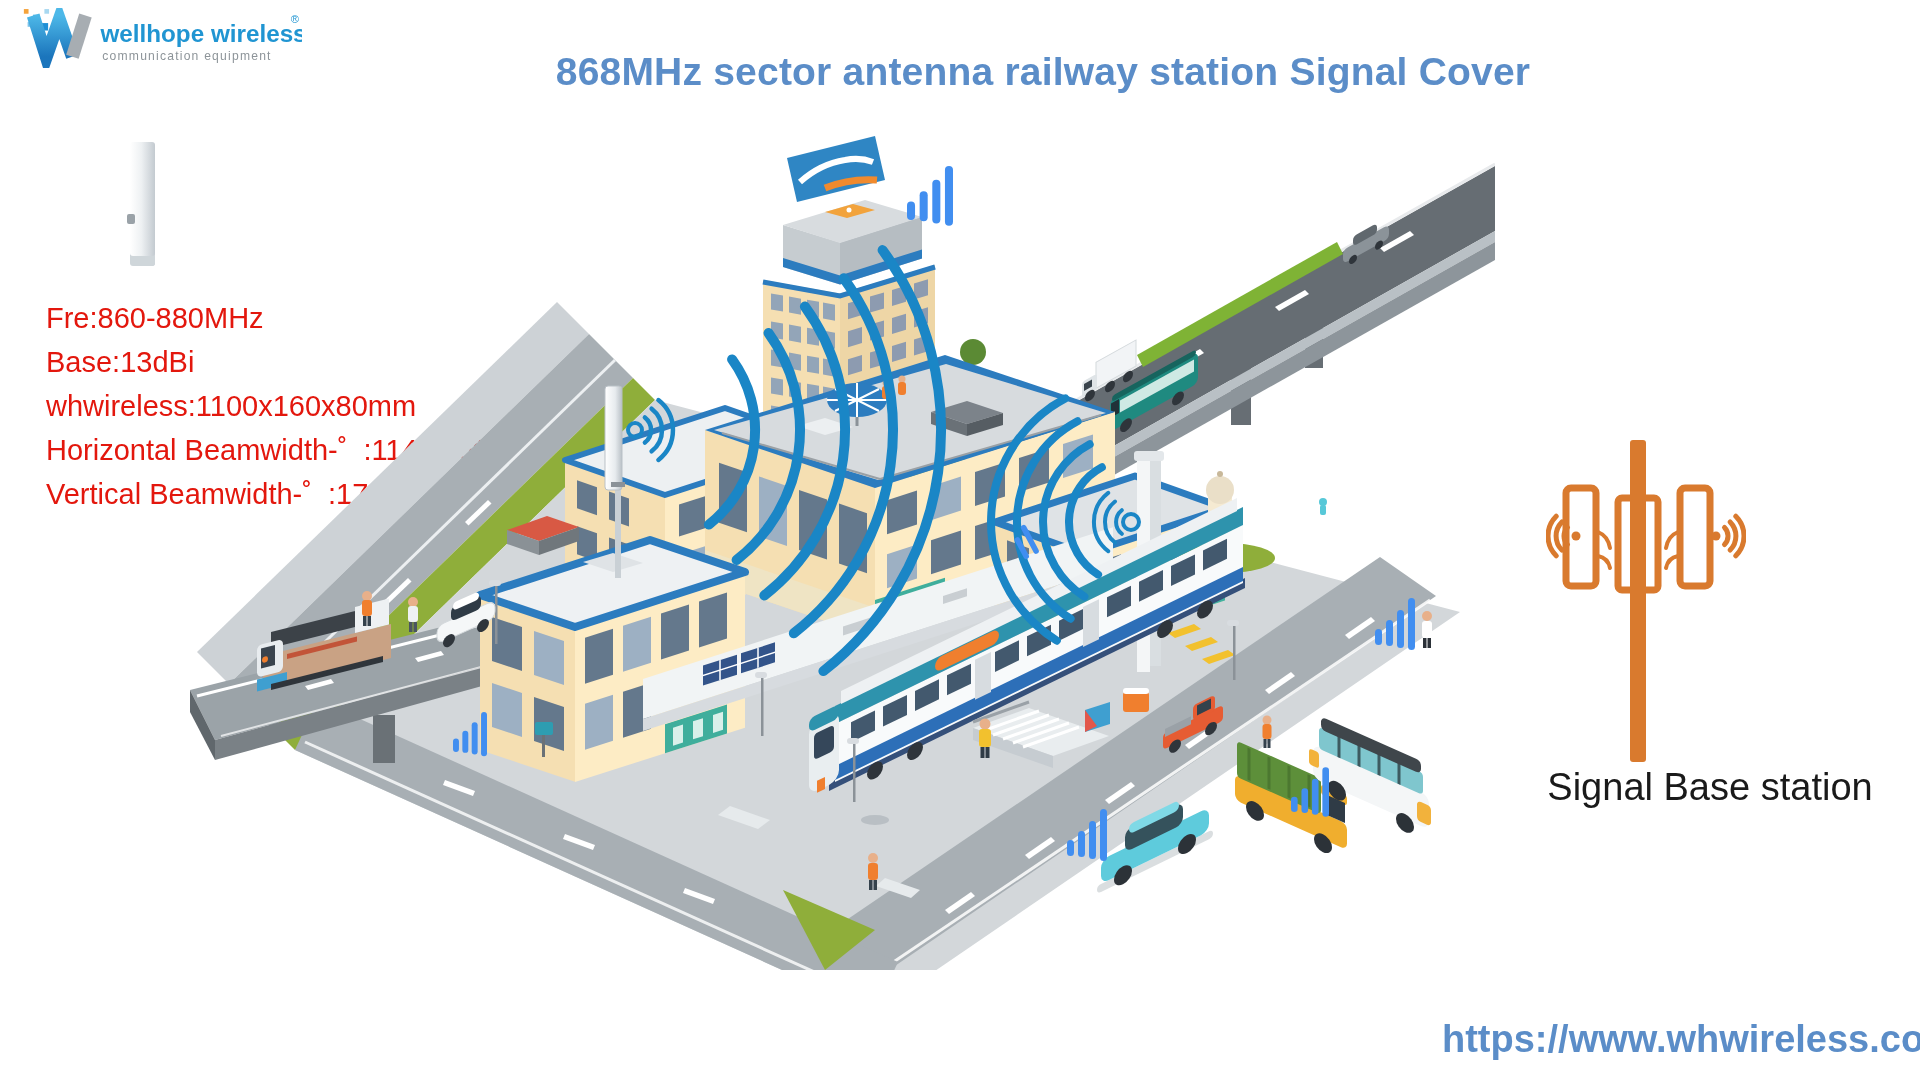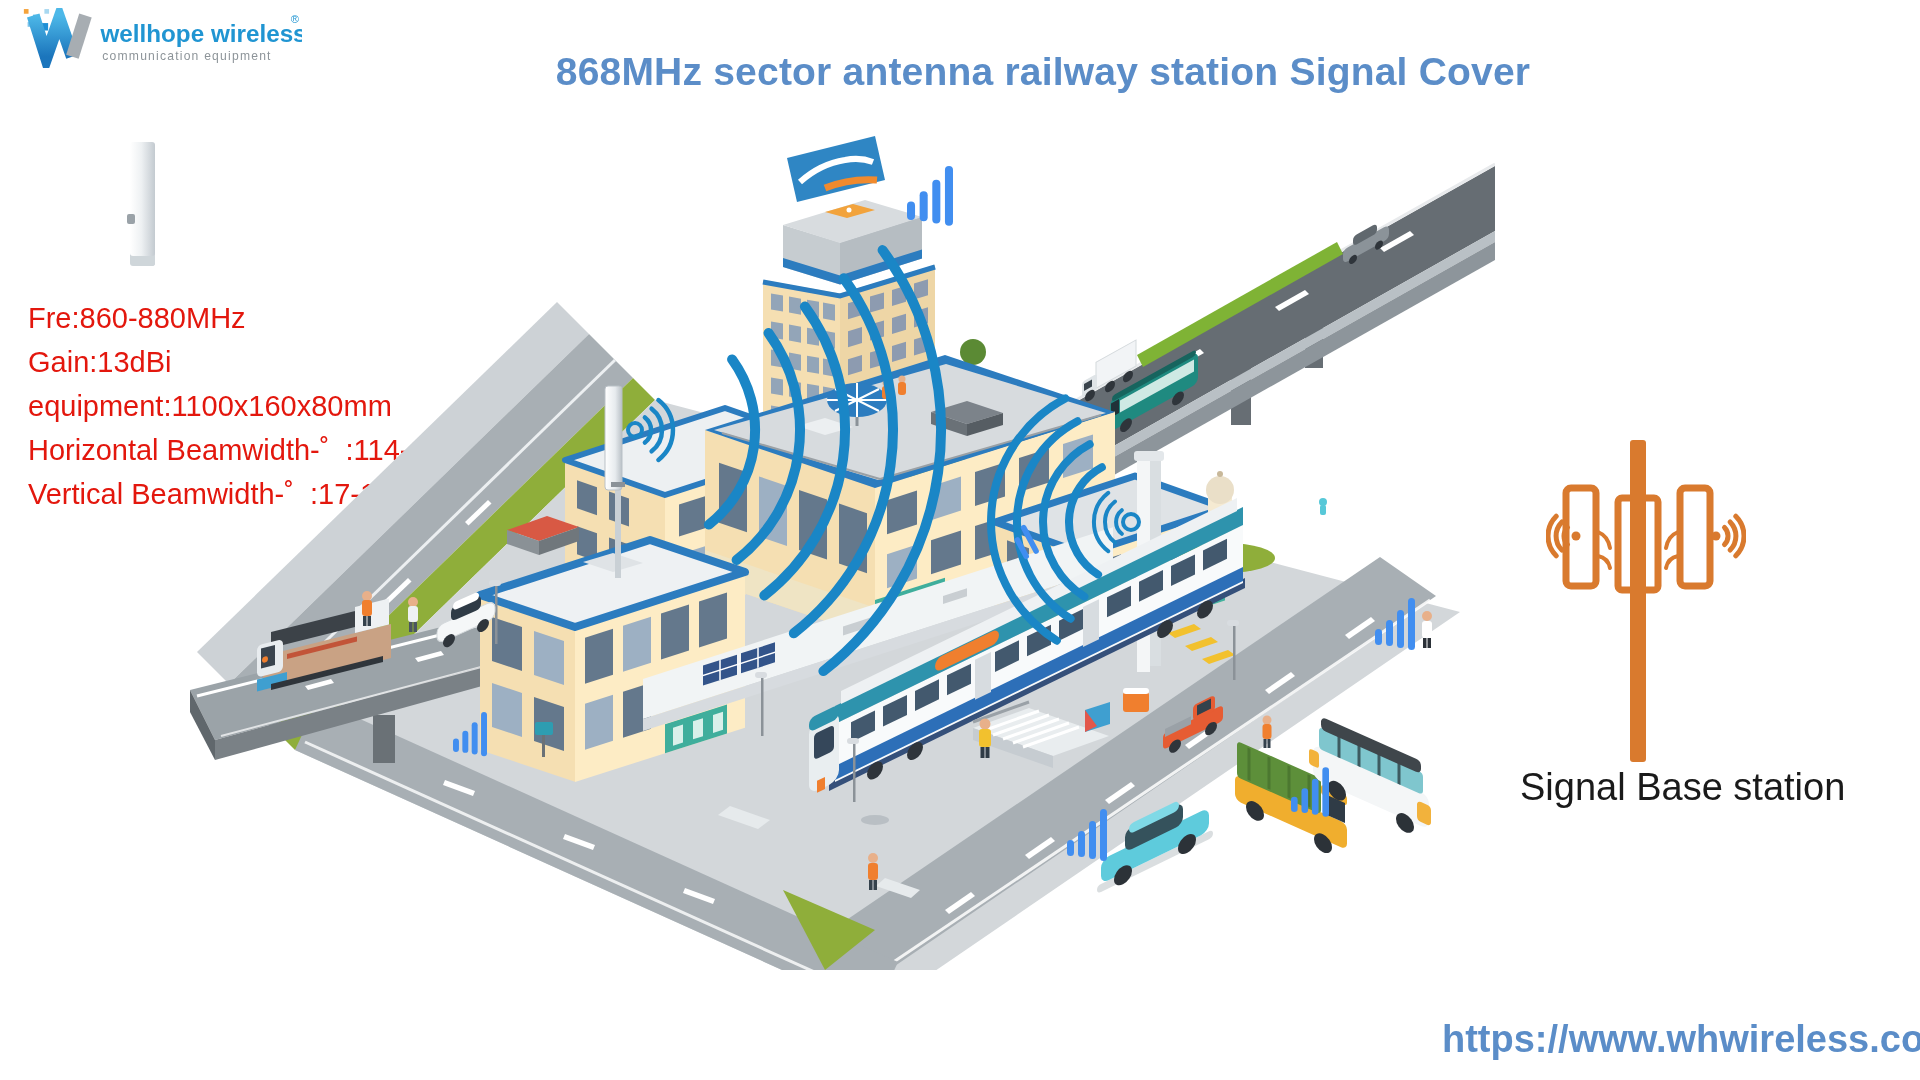--- a/index.html
+++ b/index.html
@@ -9,27 +9,27 @@
   
   #logo{left:22px;top:8px;width:280px;height:60px;}
   #main-title{left:995px;top:50px;transform:translateX(-50%);white-space:nowrap;
     font-size:39px;font-weight:700;color:var(--title-color,#5b8dc8);letter-spacing:.2px;margin-left:48px;}
   
   #product-antenna{left:130px;top:142px;width:25px;height:124px;border-radius:3px;
     background:linear-gradient(90deg,#ffffff 0%,#eef1f3 45%,#c3cad0 100%);
     box-shadow:inset 0 -10px 0 #cfd6da;}
   #product-antenna .bracket{position:absolute;left:-3px;top:72px;width:8px;height:10px;background:#9aa2a8;border-radius:2px;}
   
-  #spec-block{left:28px;top:296px;color:var(--spec-red,#e3170d);font-size:29px;line-height:44px;}
+  #spec-block{left:46px;top:296px;color:var(--spec-red,#e3170d);font-size:29px;line-height:44px;}
   .spec-line{white-space:pre;}
   
   #scene{left:185px;top:130px;width:1310px;height:840px;}
   
   #base-station{left:1546px;top:436px;width:200px;height:330px;}
-  #base-station-label{left:1520px;top:766px;width:380px;
+  #base-station-label{left:1520px;top:766px;width:380px;text-align:center;
     font-size:38px;color:#1a1a1a;}
   #site-url{left:1442px;top:1018px;font-size:38px;font-weight:700;color:var(--url-color,#5b8dc8);}
   
   .plaza{fill:#d3d7da}.road{fill:#a8afb4}.roadD{fill:#666d73}.curb{fill:#b9c0c5}
   .grass{fill:#8fae3a}
   .wallL{fill:#f5dfb2}.wallR{fill:#fdecc5}.trim{fill:#2c7cbf}
   .deck{fill:#d7dbde}.win{fill:#64788c}.winL{fill:#9db0c3}
   .wv{stroke:var(--wave-blue,#1a86c6);fill:none;stroke-linecap:round;}
   .bar{fill:var(--bars-blue,#418ef0);}
   .bs{stroke:var(--bs-orange,#d97a2e);fill:none;stroke-linecap:round;}
@@ -59,22 +59,22 @@
 </svg>
 
 <div id="main-title" class="abs">868MHz sector antenna railway station Signal Cover</div>
 
 <div id="product-antenna" class="abs">
   <div class="bracket"></div>
 </div>
 
 <div id="spec-block" class="abs">
   <div class="spec-line">Fre:860-880MHz</div>
-  <div class="spec-line">Gain:13dBi</div>
-  <div class="spec-line">equipment:1100x160x80mm</div>
+  <div class="spec-line">Base:13dBi</div>
+  <div class="spec-line">whwireless:1100x160x80mm</div>
   <div class="spec-line">Horizontal Beamwidth-˚  :114-116º</div>
   <div class="spec-line">Vertical Beamwidth-˚  :17-19º</div>
 </div>
 
 <svg id="scene" class="abs" viewBox="0 0 1310 840">
   <defs>
     <linearGradient id="antGrad" x1="0" y1="0" x2="1" y2="0">
       <stop offset="0" stop-color="#ffffff"></stop>
         <stop offset=".6" stop-color="#e7ebee"></stop>
         <stop offset="1" stop-color="#b9c0c6"></stop>

